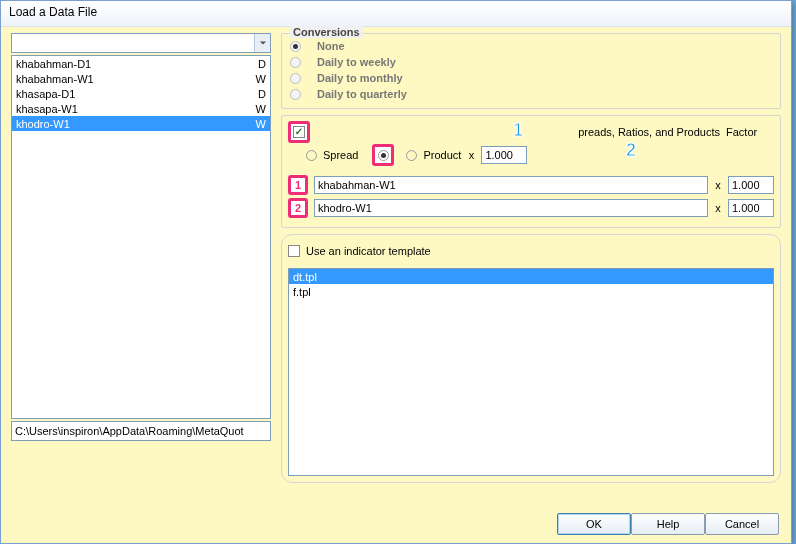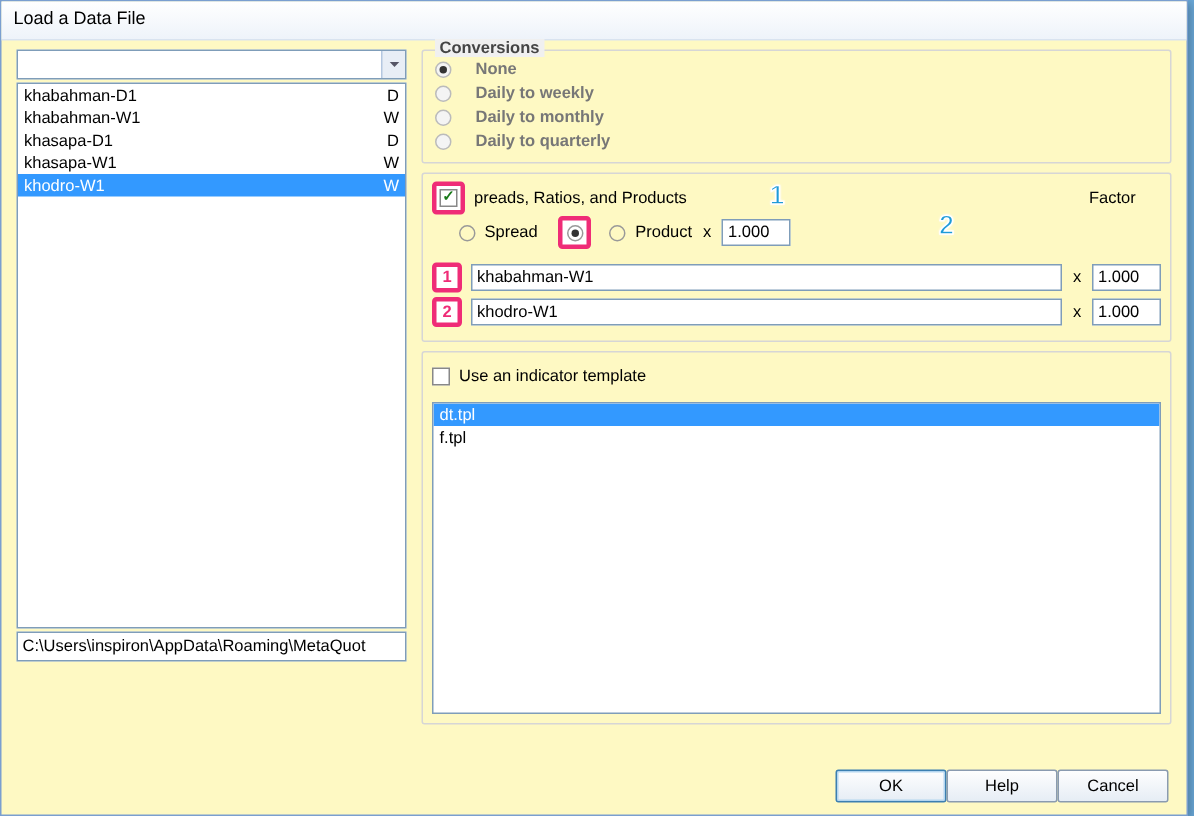--- a/index.html
+++ b/index.html
@@ -265,21 +265,21 @@
           </div>
         </div>
 
         <div class="spr-block" style="position:relative;">
           <div class="spr-row" style="margin-top:0;">
             <span class="slot-badge" style="width:22px;height:22px;">
               <span class="checkbox-sq">
                   <span class="chk">✓</span>
                 </span>
             </span>
-            <span style="flex:1;">preads, Ratios, and Products</span>
+            <span style="flex:1;text-align:right;">preads, Ratios, and Products</span>
             <span style="width:48px; text-align:left;">Factor</span>
           </div>
           <div class="spr-row">
             <span style="width:12px;"></span>
             <span class="radio"></span>
             <span>Spread</span>
             <span style="width:2px;"></span>
             <span class="slot-badge" style="width:22px;height:22px;">
               <span class="radio active">
                   <span class="dot"></span>
@@ -298,21 +298,21 @@
             <input class="num-field" value="1.000" style="">
           </div>
           <div class="spr-row">
             <span class="slot-badge">2</span>
             <input class="wide-field" value="khodro-W1" style="">
             <span class="xlab">x</span>
             <input class="num-field" value="1.000" style="">
           </div>
         </div>
 
-        <div class="spr-block" style="flex:1; display:flex; flex-direction:column;">
+        <div class="spr-block" style="flex:1; display:flex; flex-direction:column;border-radius:11px;">
           <div class="spr-row" style="margin-top:0;">
             <span class="checkbox-sq"></span>
             <span>Use an indicator template</span>
           </div>
           <div class="tpl-list" id="tpl-list" style="flex:1;">
               <div class="item selected">dt.tpl</div>
               <div class="item">f.tpl</div>
             </div>
         </div>
 

